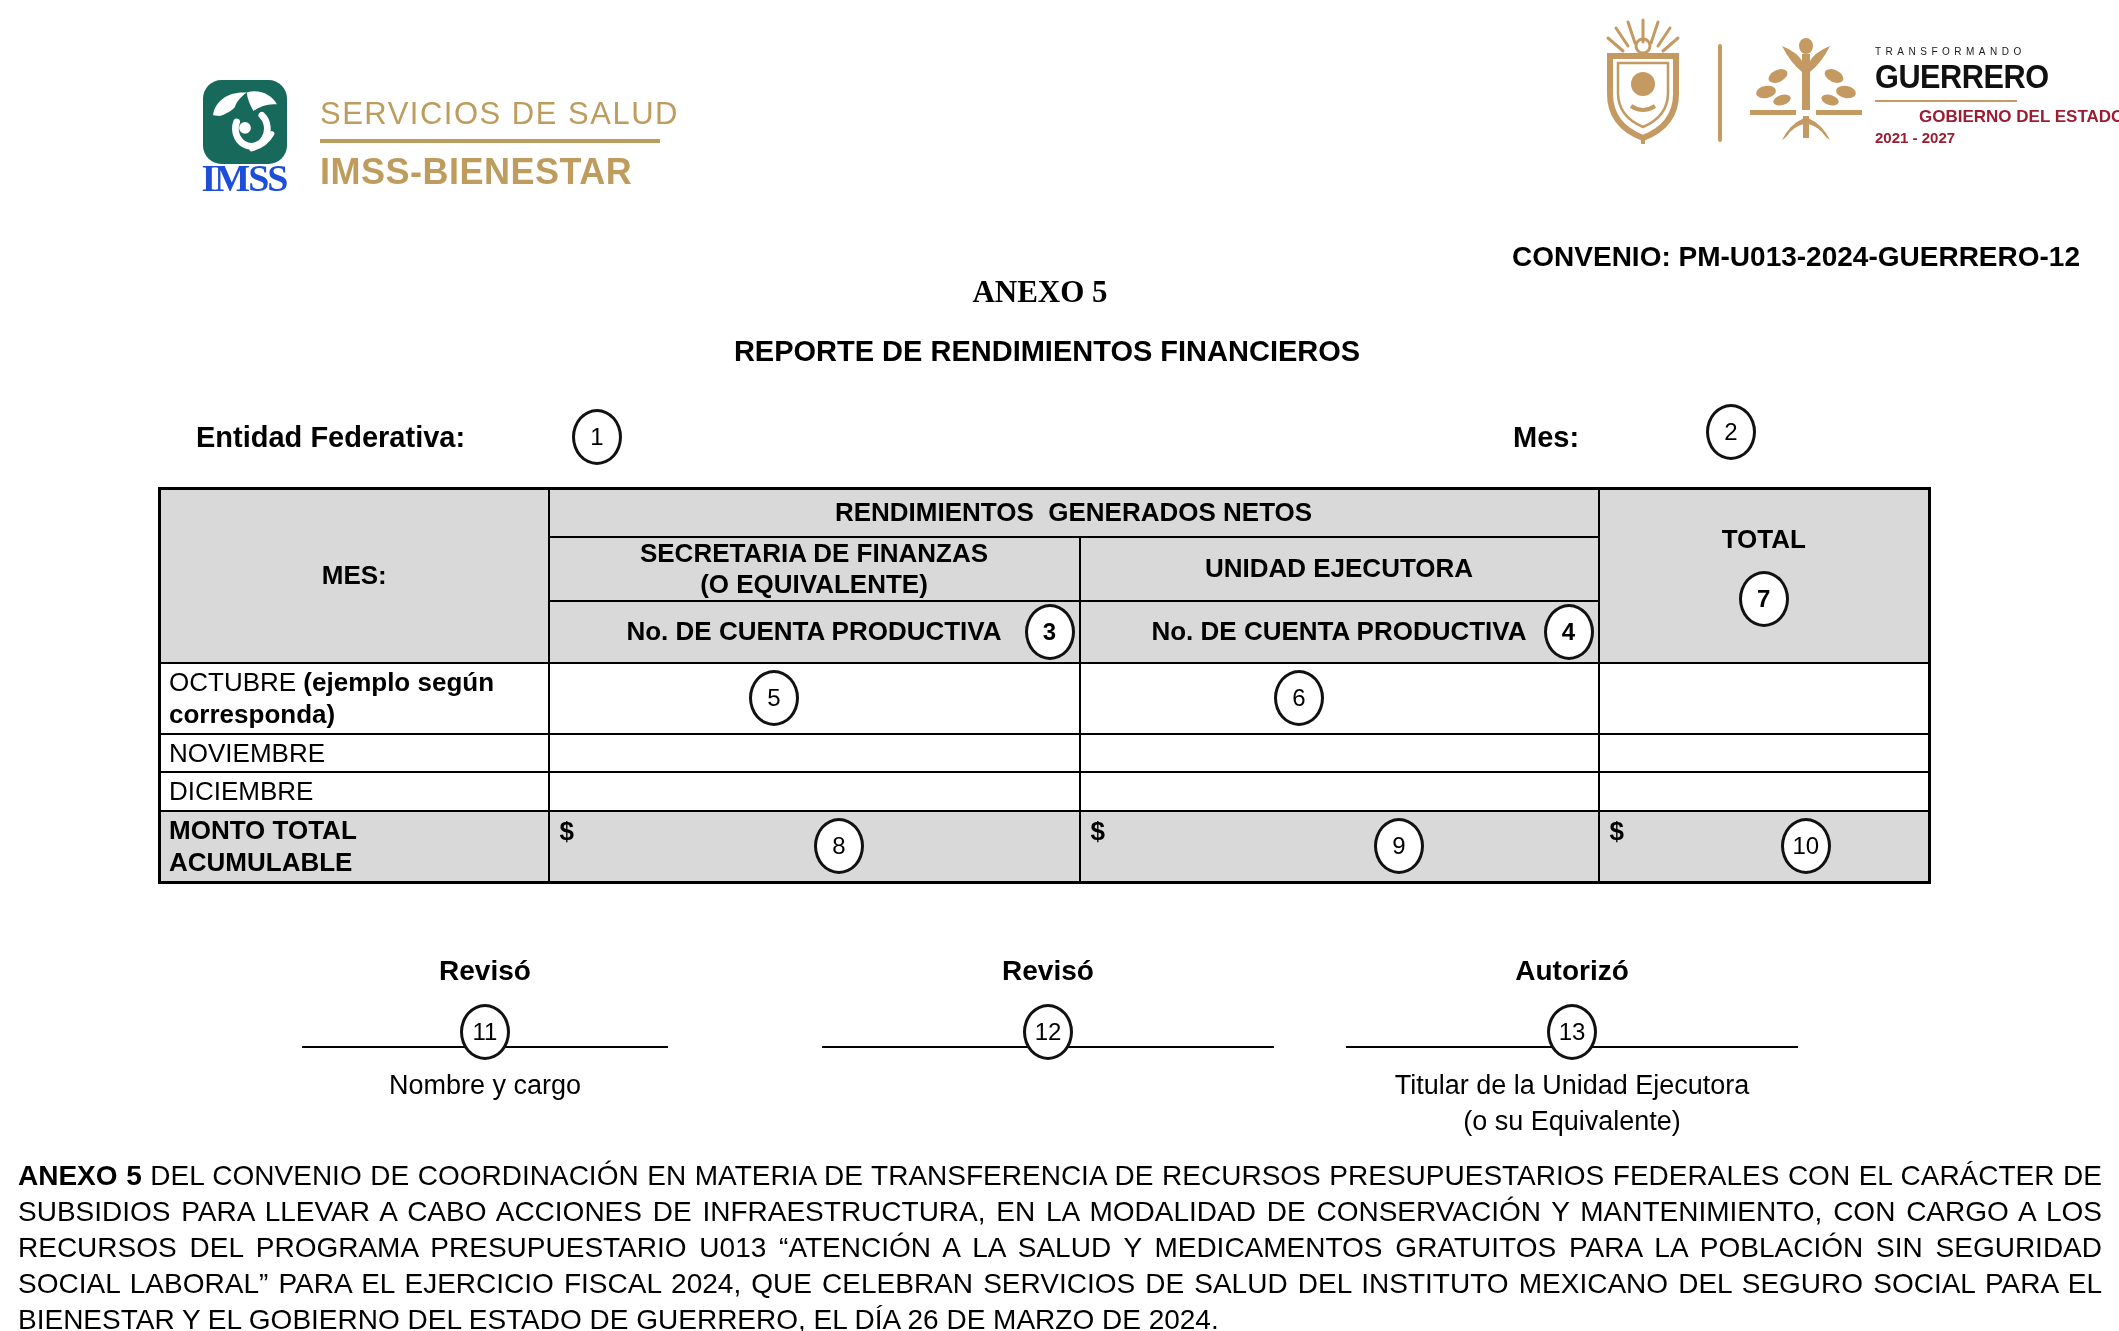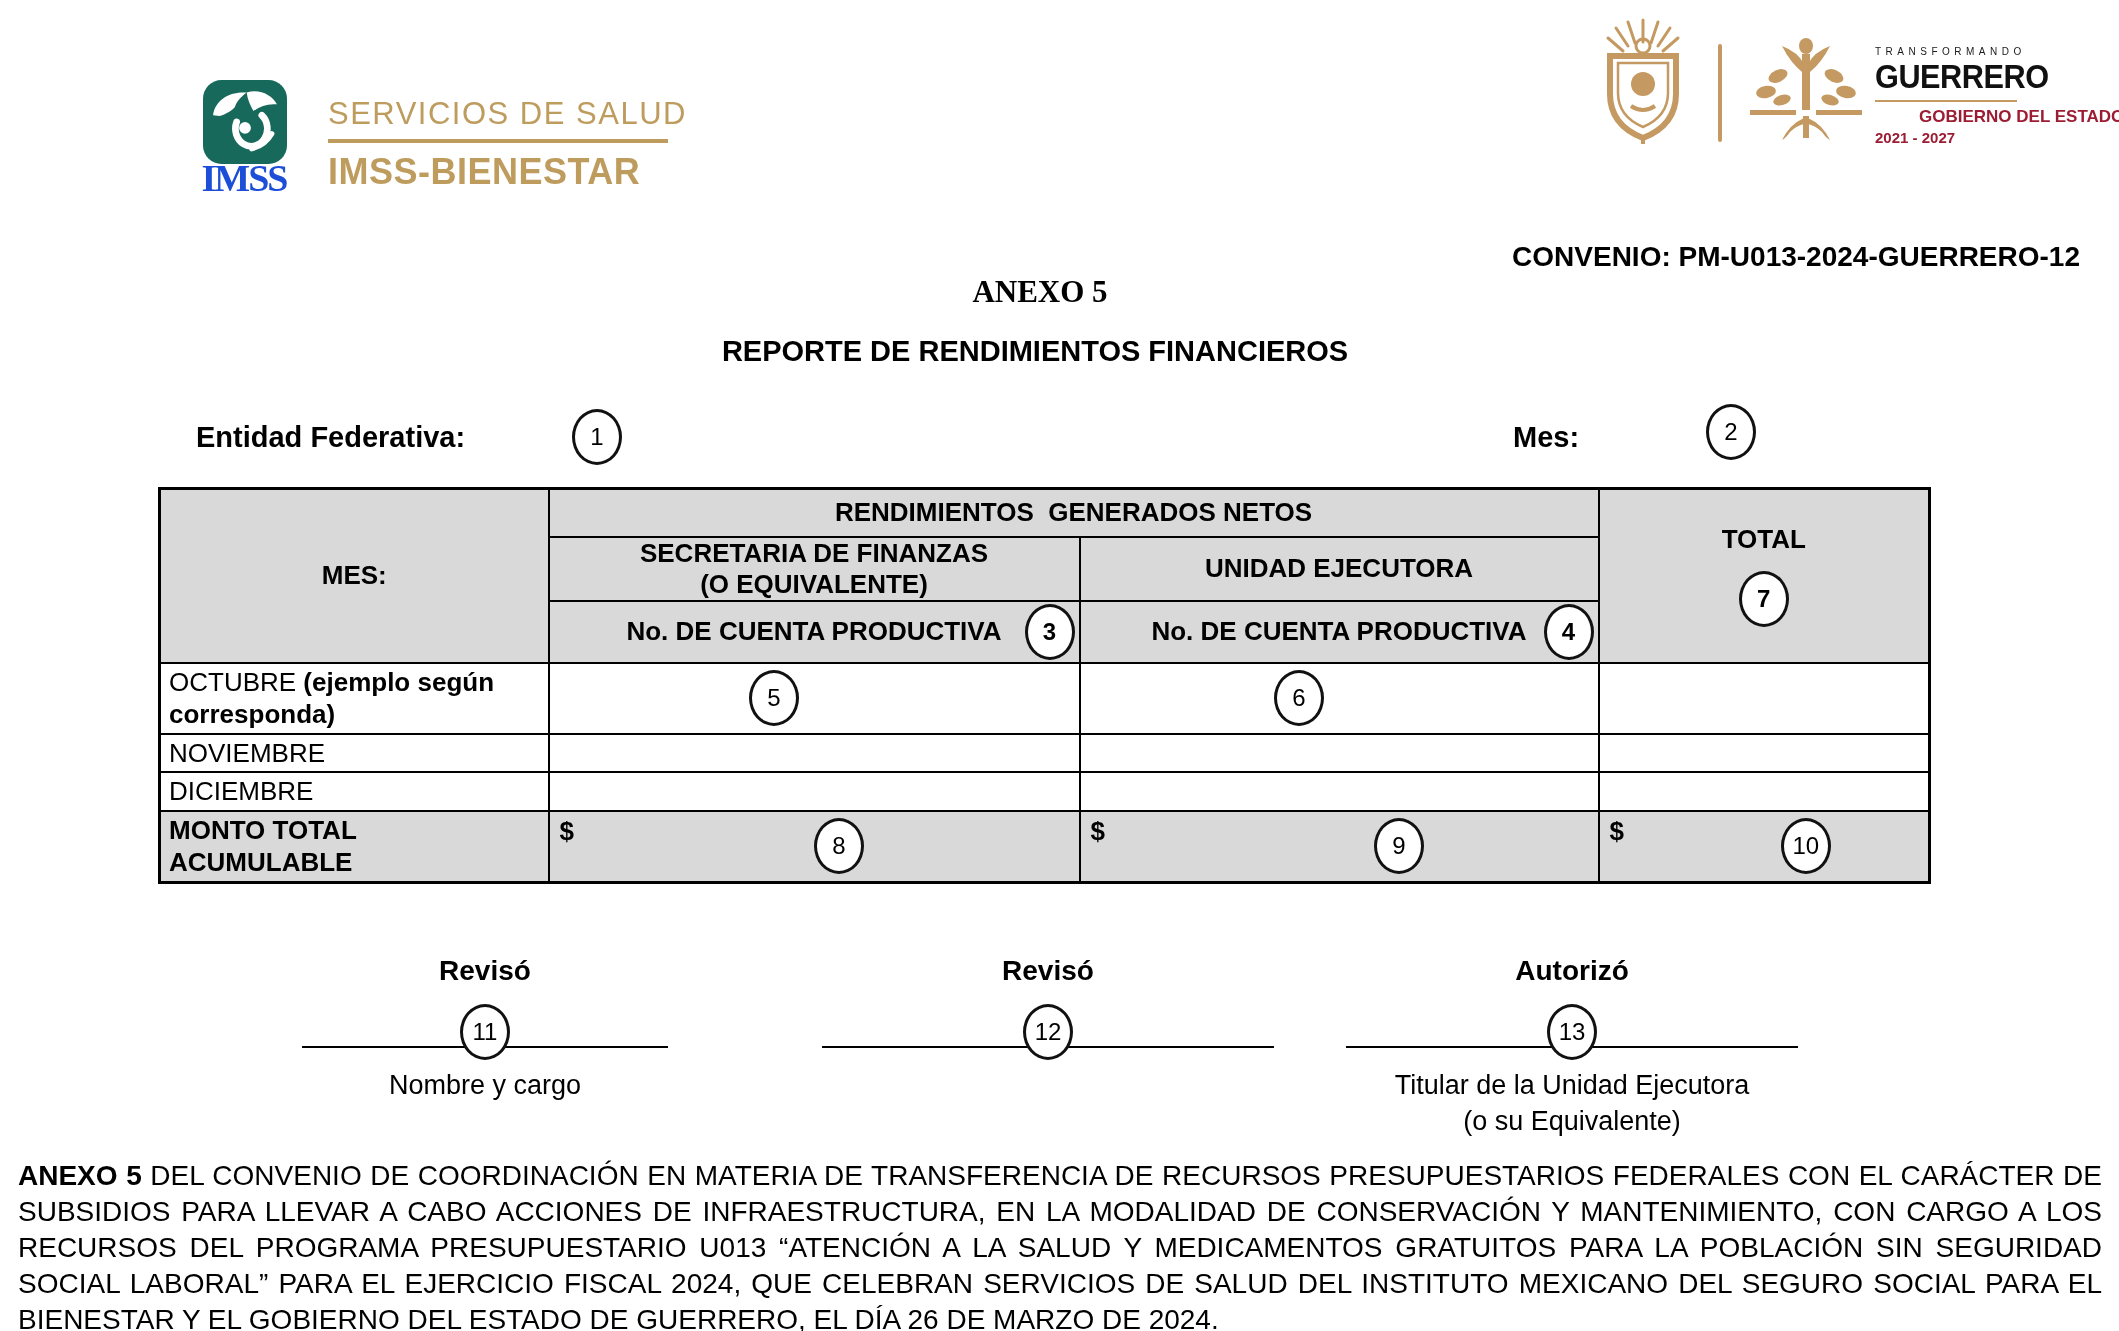--- a/index.html
+++ b/index.html
@@ -4,21 +4,21 @@
 <style>
   html,body{margin:0;padding:0;background:#fff;}
   .page{position:relative;width:2119px;height:1331px;background:#fff;overflow:hidden;
         font-family:"Liberation Sans",sans-serif;color:#000;}
 
   
   .imss-logo{position:absolute;left:203px;top:80px;width:84px;height:84px;}
   .imss-word{position:absolute;left:196px;top:156px;width:96px;text-align:center;
              font-family:"Liberation Serif",serif;font-weight:bold;font-size:38px;
              letter-spacing:-2px;color:#1d4ed8;}
-  .brand{position:absolute;left:320px;top:96px;width:345px;margin-left:8px;}
+  .brand{position:absolute;left:320px;top:96px;width:345px;}
   .brand-l1{font-size:31px;letter-spacing:1.5px;color:#BE9C5E;white-space:nowrap;}
   .brand-rule{height:4px;background:#BE9C5E;margin:7px 0 8px 0;width:340px;}
   .brand-l2{font-size:36px;font-weight:bold;letter-spacing:.5px;color:#BE9C5E;white-space:nowrap;}
 
   .coat{position:absolute;left:1598px;top:16px;width:90px;height:130px;}
   .vdivider{position:absolute;left:1718px;top:44px;width:4px;height:98px;border-radius:2px;background:#C49A62;}
   .tree{position:absolute;left:1748px;top:38px;width:116px;height:108px;}
   .gro-text{position:absolute;left:1875px;top:46px;width:230px;}
   .gro-trans{font-size:10px;letter-spacing:4.5px;color:#1a1a1a;white-space:nowrap;}
   .gro-name{font-size:33px;font-weight:bold;color:#111;letter-spacing:-.5px;margin-top:1px;
@@ -26,21 +26,21 @@
   .gro-rule{width:142px;height:2px;background:#C49A62;margin:4px 0 5px 0;}
   .gro-gob{font-size:17px;font-weight:bold;color:#9C1C33;white-space:nowrap;margin-left:44px;}
   .gro-per{font-size:15px;font-weight:bold;color:#9C1C33;margin-top:2px;}
 
   
   .convenio{position:absolute;left:0;top:241px;width:2080px;text-align:right;
             font-size:28px;font-weight:bold;}
   .title{position:absolute;left:0;top:274px;width:2080px;text-align:center;
          font-family:"Liberation Serif",serif;font-size:31px;font-weight:bold;}
   .subtitle{position:absolute;left:0;top:335px;width:2070px;text-align:center;
-            font-size:29px;font-weight:bold;}
+            font-size:29px;font-weight:bold;padding-left:12px;}
 
   
   .ref{width:44px;height:50px;border:3px solid #111;border-radius:50%;background:#fff;
        display:flex;align-items:center;justify-content:center;font-size:24px;line-height:1;
        box-sizing:content-box;}
   .ref-abs{position:absolute;}
 
   
   .lbl{position:absolute;font-size:29px;font-weight:bold;white-space:nowrap;}
 

